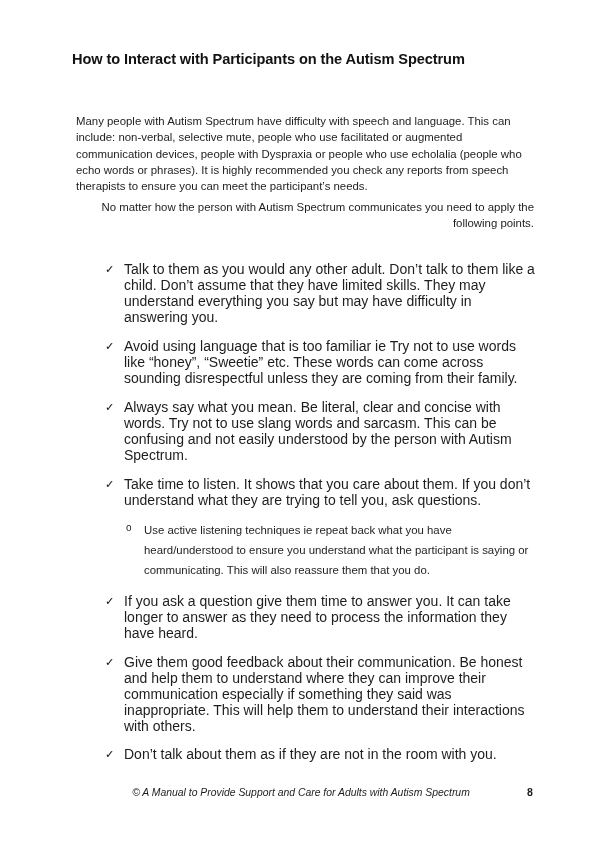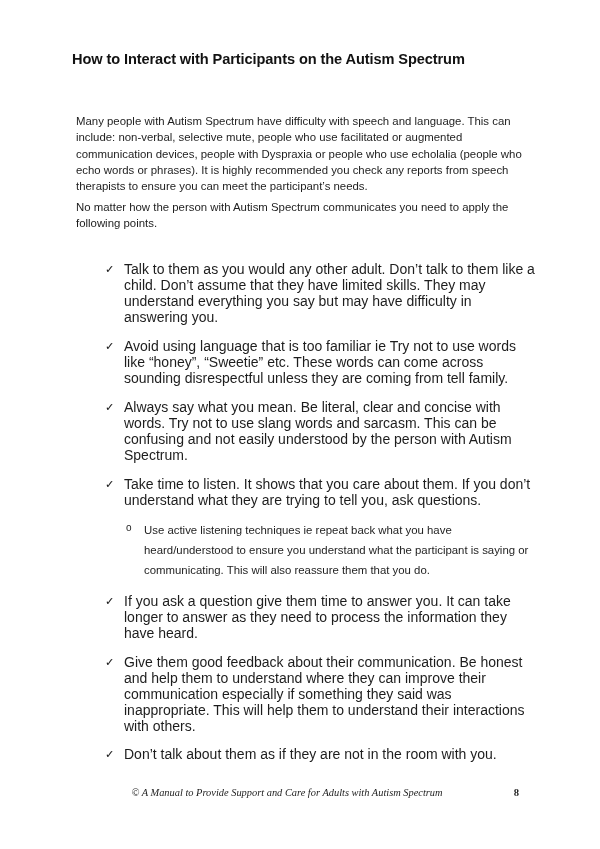--- a/index.html
+++ b/index.html
@@ -34,21 +34,21 @@
   .body-block {
     position: absolute;
     left: 76px;
     width: 458px;
     font-size: 11.4px;
     line-height: 16.1px;
     color: #1d1d1d;
     text-align: left;
   }
   #intro-paragraph-1 { top: 102px; }
-  #intro-paragraph-2 { top: 188px; }
+  #intro-paragraph-2 { top: 188px; text-align: right; }
 
   .bullet-list {
     position: absolute;
     left: 105px;
     top: 261px;
     width: 430px;
   }
   .bullet-item {
     display: flex;
     align-items: flex-start;
@@ -88,24 +88,23 @@
     flex: 1 1 auto;
     width: 372px;
     font-size: 11.4px;
     line-height: 20px;
     color: #1d1d1d;
   }
   .nested-wrap { display: block; }
 
   .footer {
     position: absolute;
-    left: 58px;
+    left: 72px;
     top: 786px;
     width: 458px;
-    font-family: Liberation Serif, serif;
   }
   .footer-rows {
     position: relative;
     text-align: center;
   }
   .footer-line {
     font-style: italic;
     font-size: 10.4px;
     line-height: 13.6px;
     color: #1d1d1d;
@@ -136,21 +135,21 @@
     <div class="nested-wrap">
       <div class="bullet-item">
         <span class="bullet-marker">✓</span>
         <span class="bullet-text">Talk to them as you would any other adult. Don’t talk to them like a child. Don’t assume that they have limited skills. They may understand everything you say but may have difficulty in answering you.</span>
       </div>
     </div>
 
     <div class="nested-wrap">
       <div class="bullet-item">
         <span class="bullet-marker">✓</span>
-        <span class="bullet-text">Avoid using language that is too familiar ie Try not to use words like “honey”, “Sweetie” etc. These words can come across sounding disrespectful unless they are coming from tell family.</span>
+        <span class="bullet-text">Avoid using language that is too familiar ie Try not to use words like “honey”, “Sweetie” etc. These words can come across sounding disrespectful unless they are coming from their family.</span>
       </div>
     </div>
 
     <div class="nested-wrap">
       <div class="bullet-item">
         <span class="bullet-marker">✓</span>
         <span class="bullet-text">Always say what you mean. Be literal, clear and concise with words. Try not to use slang words and sarcasm. This can be confusing and not easily understood by the person with Autism Spectrum.</span>
       </div>
     </div>
 

